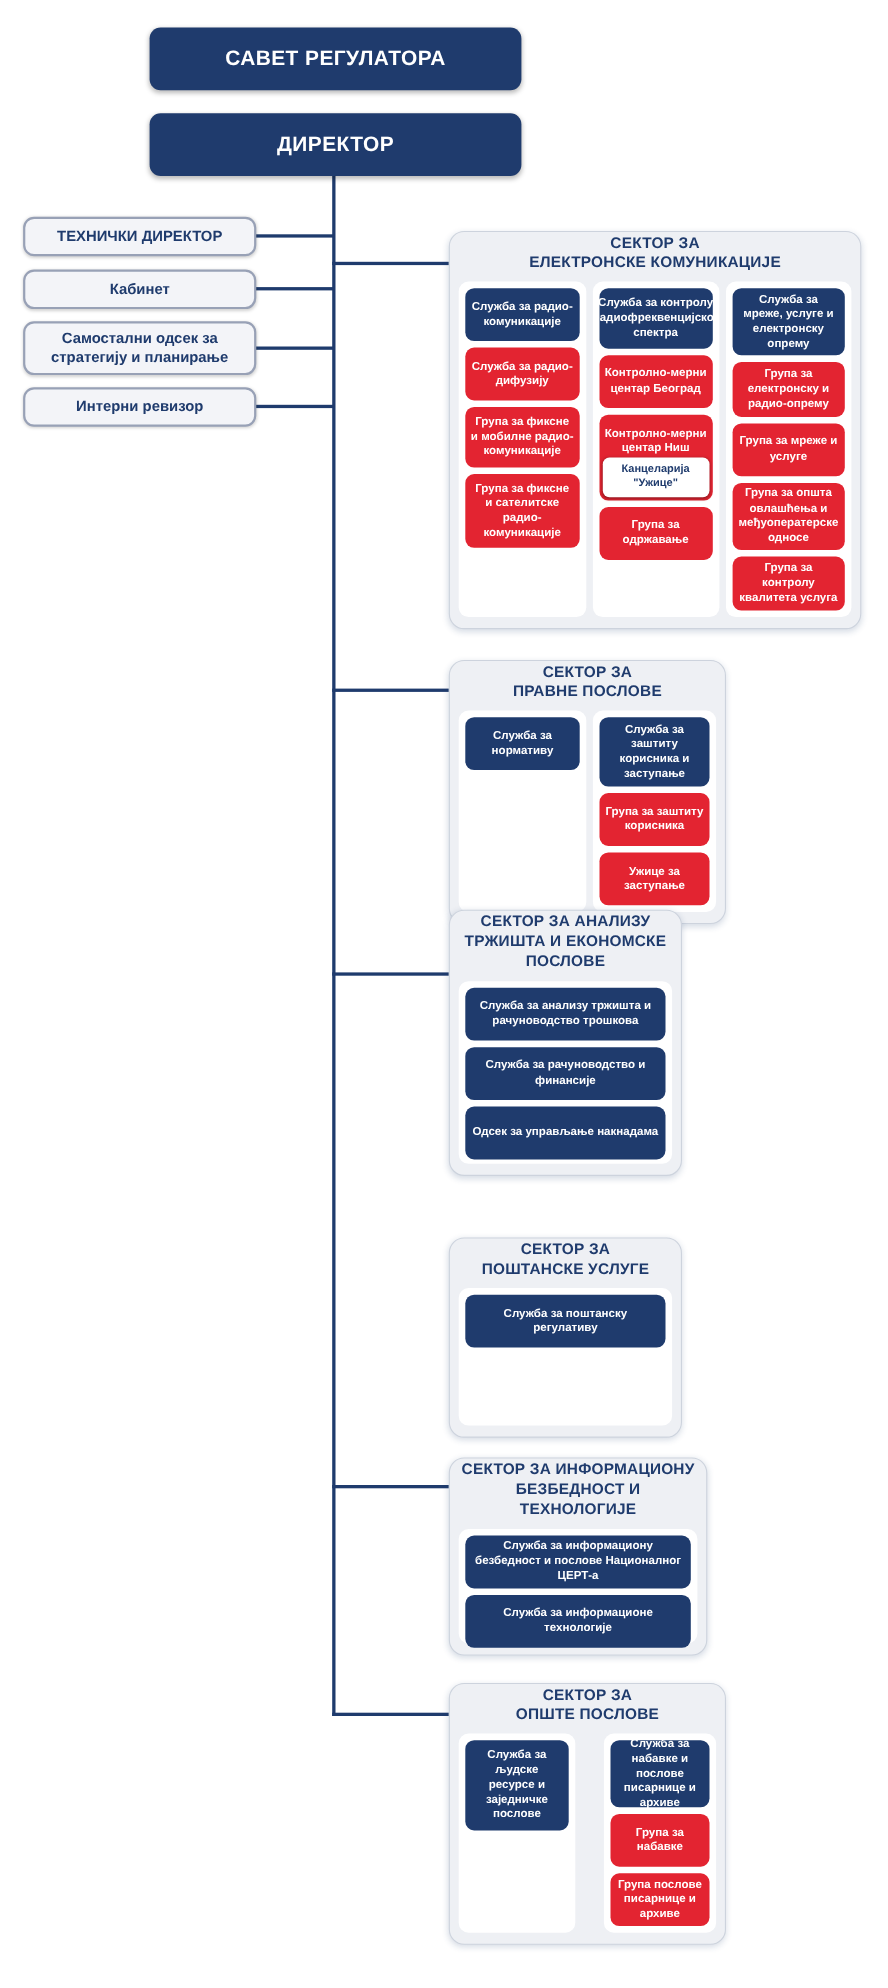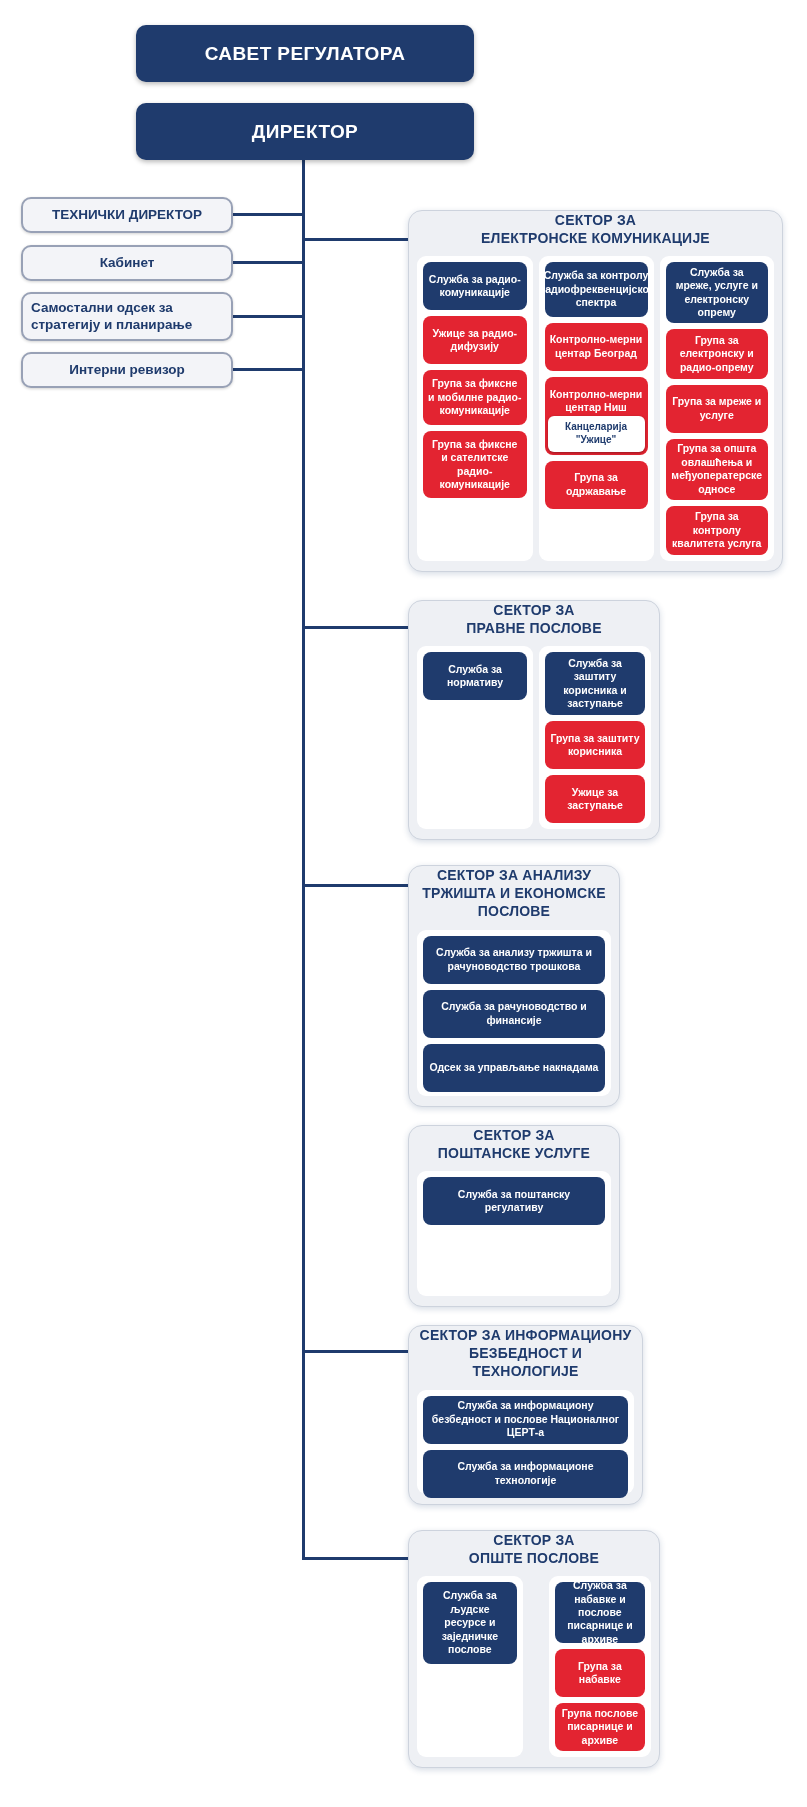--- a/index.html
+++ b/index.html
@@ -14,21 +14,21 @@
   
   .topbox{position:absolute;left:136px;width:338px;background:#1f3b6d;border-radius:10px;
     color:#fff;display:flex;align-items:center;justify-content:center;
     font-weight:700;font-size:19px;letter-spacing:.4px;box-shadow:0 2px 5px rgba(0,0,0,.28);}
   .topbox.council{top:25px;height:57px;align-items:center;}
   .topbox.director{top:103px;height:57px;}
 
   
   .leftbox{position:absolute;left:21px;width:212px;box-sizing:border-box;
     background:#f3f4f8;border:2px solid #98a1b6;border-radius:10px;
-    display:flex;align-items:center;justify-content:center;
+    display:flex;align-items:center;justify-content:center;text-align:center;
     font-weight:700;font-size:13.5px;line-height:1.2;color:#1f3b6d;
     box-shadow:0 1px 3px rgba(0,0,0,.18);padding:2px 8px;}
   .lb1{top:197px;height:36px;}
   .lb2{top:245px;height:36px;}
   .lb3{top:292px;height:49px;}
   .lb4{top:352px;height:36px;}
 
   
   .panel{position:absolute;box-sizing:border-box;background:#eef0f4;
     border:1px solid #cdd3dd;border-radius:14px;
@@ -91,21 +91,21 @@
         <div class="panel-title">
           <div>СЕКТОР ЗА</div>
           <div>ЕЛЕКТРОНСКЕ КОМУНИКАЦИЈЕ</div>
         </div>
         <div class="cols">
           <div class="col-card" style="width: 117px;">
             <div class="box navy">
               <span>Служба за радио-комуникације</span>
             </div>
             <div class="box red">
-              <span>Ужице за радио-дифузију</span>
+              <span>Служба за радио-дифузију</span>
             </div>
             <div class="box red">
               <span>Група за фиксне и мобилне радио-комуникације</span>
             </div>
             <div class="box red">
               <span>Група за фиксне и сателитске радио-комуникације</span>
             </div>
           </div>
           <div class="col-card" style="width: 115px;">
             <div class="box navy">
@@ -160,21 +160,21 @@
             </div>
             <div class="box red">
               <span>Група за заштиту корисника</span>
             </div>
             <div class="box red">
               <span>Ужице за заступање</span>
             </div>
           </div>
         </div>
       </section>
-      <section class="panel" style="left: 408px; top: 865px; width: 212px; height: 242px;">
+      <section class="panel" style="left: 408px; top: 827px; width: 212px; height: 242px;">
         <div class="panel-title">
           <div>СЕКТОР ЗА АНАЛИЗУ</div>
           <div>ТРЖИШТА И ЕКОНОМСКЕ</div>
           <div>ПОСЛОВЕ</div>
         </div>
         <div class="cols">
           <div class="col-card" style="width: 196px;">
             <div class="box navy">
               <span>Служба за анализу тржишта и рачуноводство трошкова</span>
             </div>

